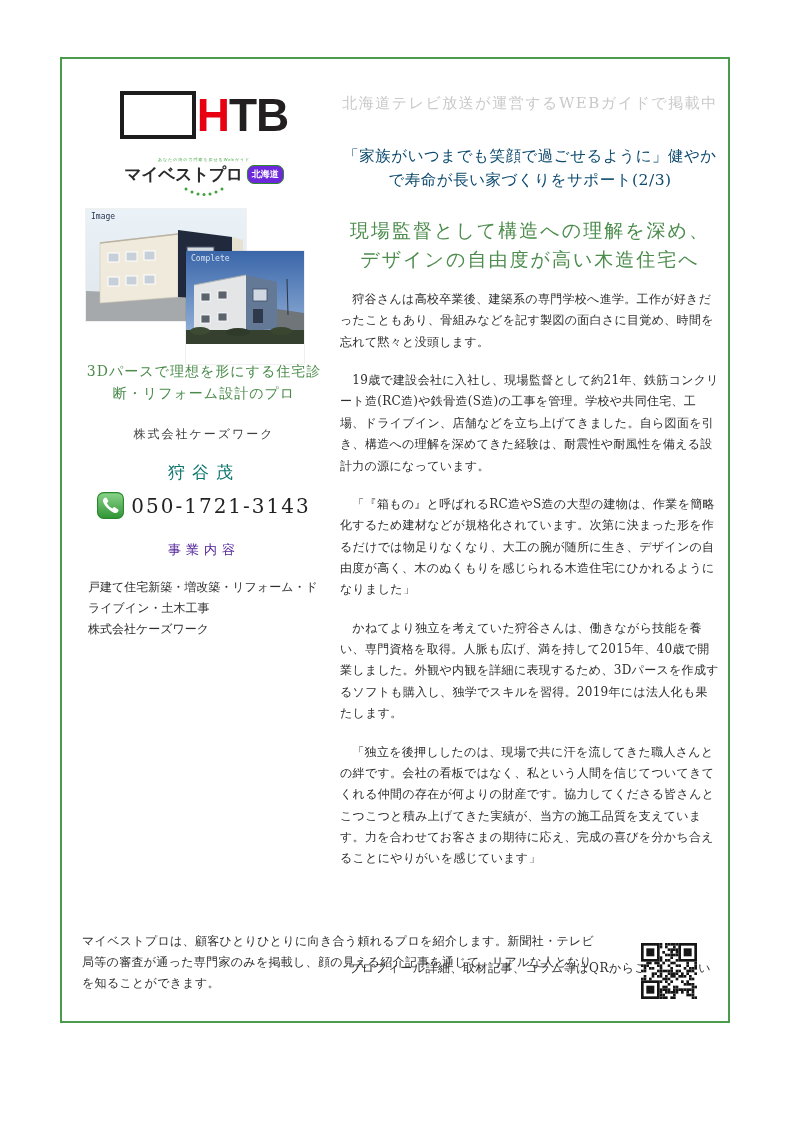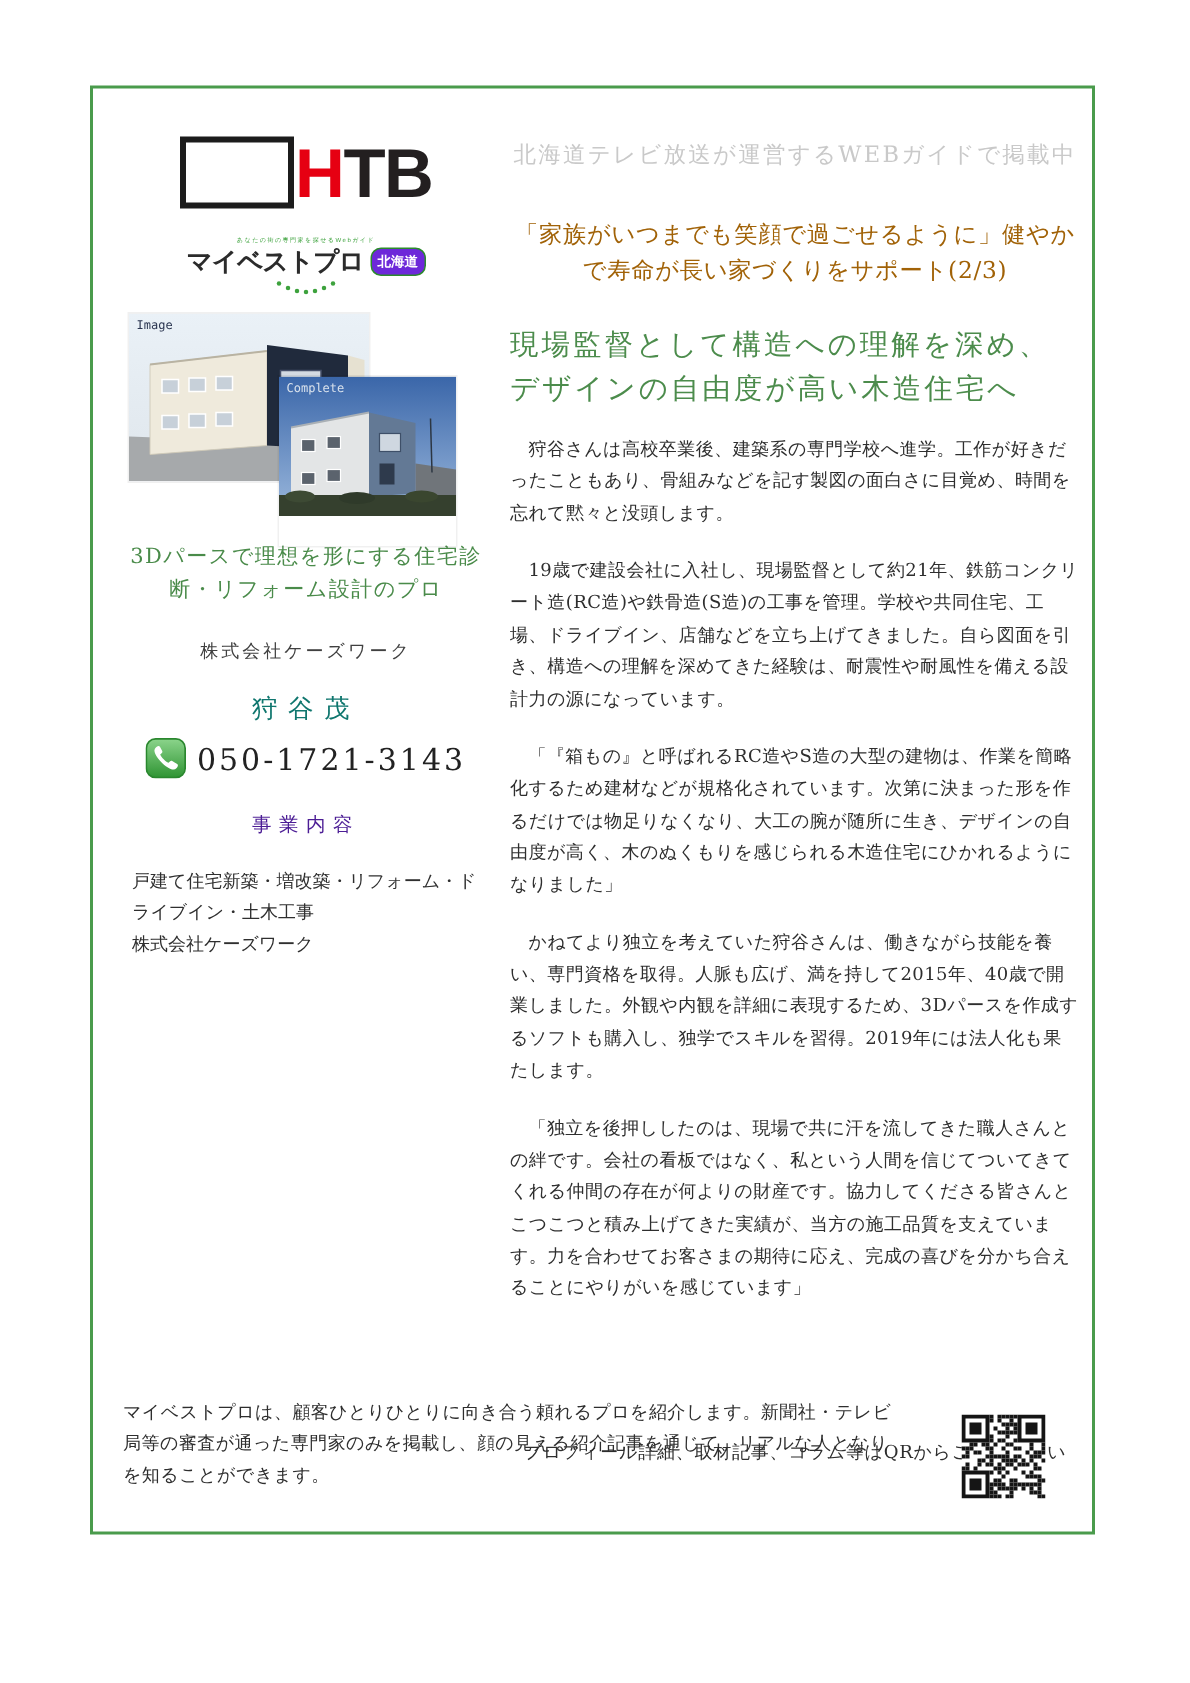--- a/index.html
+++ b/index.html
@@ -39,22 +39,22 @@
   .company{margin-top:22px;text-align:center;color:#404040;font-size:12px;letter-spacing:2px;}
   .person{margin-top:18px;text-align:center;color:#0f766e;font-size:17px;letter-spacing:7px;}
   .phone-row{margin-top:8px;display:flex;justify-content:center;align-items:center;gap:7px;}
   .phone-icon{width:27px;height:27px;flex:0 0 auto;}
   .phone-number{font-size:20px;color:#222;letter-spacing:2px;font-family:"DejaVu Serif",serif;}
   .biz-heading{margin-top:22px;text-align:center;color:#4c1d95;font-size:13px;letter-spacing:5px;}
   .biz-text{margin-top:18px;margin-left:12px;width:236px;font-size:12px;line-height:1.75;color:#2f2f2f;text-align:left;}
   
   .right-col{position:absolute;left:278px;top:34px;width:380px;}
   .web-note{color:#c9c9c9;font-size:15px;line-height:1.4;text-align:center;letter-spacing:1.5px;}
-  .headline{margin-top:30px;color:#a16207;font-size:15.5px;line-height:1.55;text-align:center;letter-spacing:0.5px;}
-  .article-title{margin-top:24px;color:#4c8c4c;font-size:19px;line-height:1.5;text-align:left;letter-spacing:2px;}
+  .headline{margin-top:30px;color:#0c4a6e;font-size:15.5px;line-height:1.55;text-align:center;letter-spacing:0.5px;}
+  .article-title{margin-top:24px;color:#4c8c4c;font-size:19px;line-height:1.5;text-align:center;letter-spacing:2px;}
   .article-body{margin-top:16px;}
   .article-body p{margin:0 0 17px 0;font-size:12px;line-height:1.78;color:#2e2e2e;text-align:left;letter-spacing:0.3px;}
   .qr-note{margin-top:90px;text-align:center;font-size:12px;color:#2e2e2e;letter-spacing:0.5px;}
   
   .footer{position:absolute;left:20px;top:872px;width:630px;}
   .footer-text{width:522px;font-size:12px;line-height:1.75;color:#2e2e2e;letter-spacing:0.3px;}
   .qr{position:absolute;left:559px;top:12px;width:56px;height:56px;}
 </style>
 </head>
 <body>

